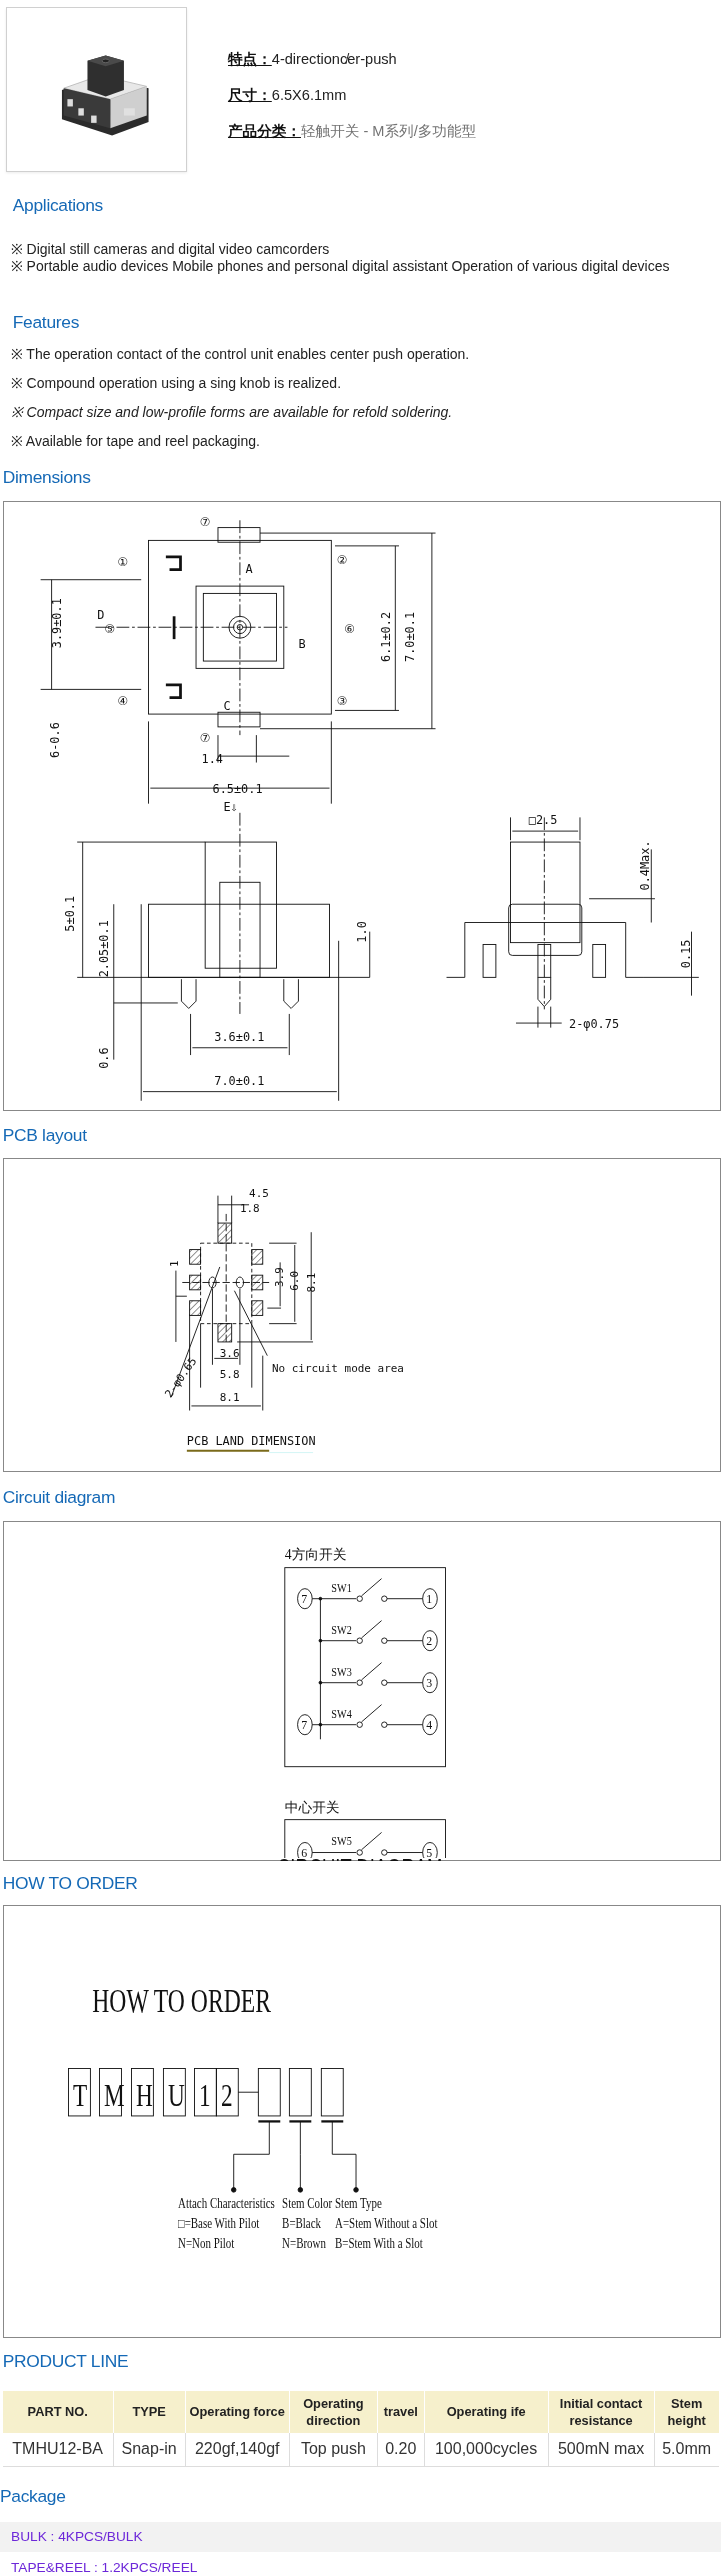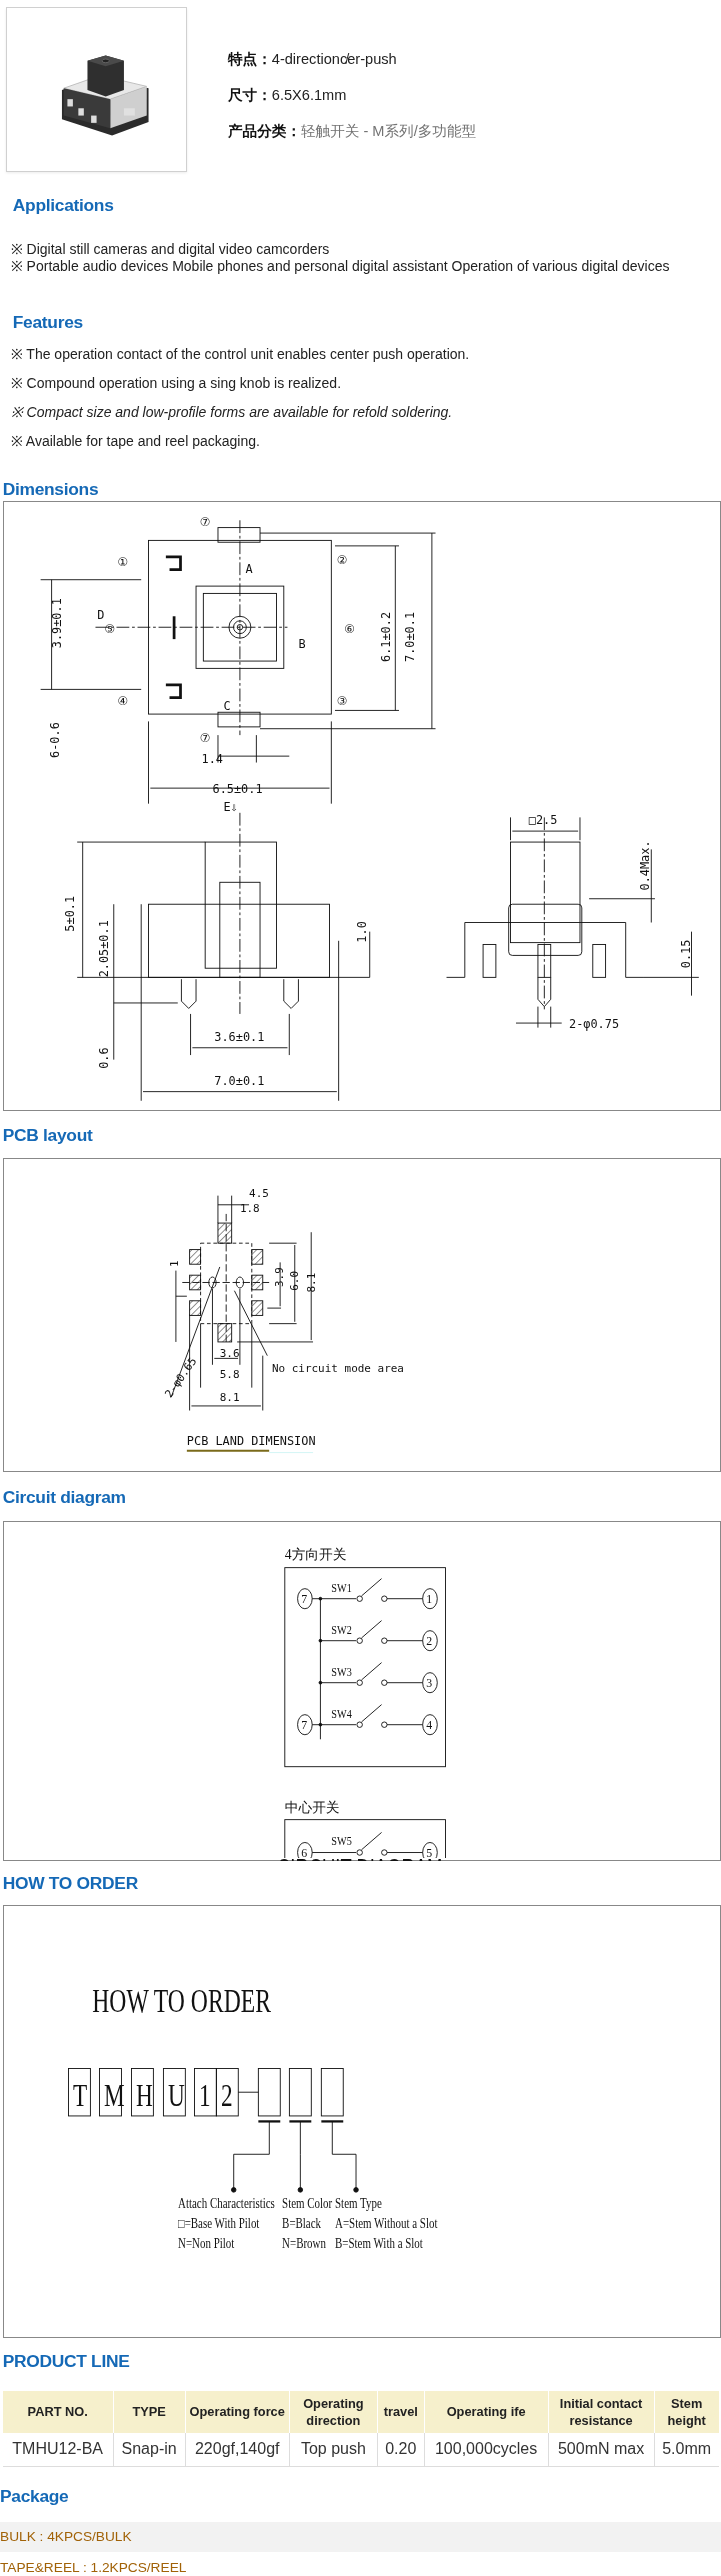--- a/index.html
+++ b/index.html
@@ -1,29 +1,29 @@
 <!DOCTYPE html>
 <html style="font-size:14.6px"><head>
 <meta charset="utf-8">
 <style>
   * { box-sizing: border-box; margin: 0; padding: 0; }
   body { width: 722px; height: 2576px; background: #ffffff; font-family: "Liberation Sans", sans-serif; color: #222; position: relative; overflow: hidden; }
   .abs { position: absolute; }
   .thumb { left: 5.5px; top: 7.3px; width: 181px; height: 165px; border: 0.9px solid #d0d0d0; box-shadow: 0 1.8px 2.7px rgba(0,0,0,0.08); background: #fff; }
   .spec { left: 228px; font-size: 14.6px; color: #222; }
-  .spec b { font-weight: bold; color: #111; }
-  .h { font-family: "Liberation Sans", sans-serif; font-weight: bold; color: #1569b6; font-size: 17.4px; letter-spacing: -0.3px; }
+  .spec b { font-weight: bold; color: #111; text-decoration: underline; }
+  .h { font-family: "Liberation Sans", sans-serif; font-weight: normal; color: #1569b6; font-size: 17.4px; letter-spacing: -0.3px; }
   .li { left: 11px; font-size: 14px; color: #222; white-space: nowrap; }
   .panel { left: 2.7px; width: 718px; border: 1.8px solid #888; background: #fff; }
   .panel svg { position: absolute; left: 0; top: 0; }
   table.pl { position: absolute; left: 2.7px; top: 2391px; width: 716px; border-collapse: collapse; font-size: 12px; }
   table.pl th { background: #f6f0cc; color: #222; font-weight: bold; font-size: 12.8px; line-height: 17.4px; padding: 3.7px 3.7px; text-align: center; border-right: 0.9px solid #fff; }
   table.pl td { padding: 7.3px 4.6px; font-size: 16px; color: #333; text-align: center; border-right: 0.9px solid #ddd; border-bottom: 1.8px solid #ddd; white-space: nowrap; }
   table.pl th:last-child, table.pl td:last-child { border-right: none; }
-  .pkg { left: 0; width: 722px; height: 30px; line-height: 30px; padding-left: 0; font-size: 13.7px; color: #a16207; }
+  .pkg { left: 0; width: 722px; height: 30px; line-height: 30px; padding-left: 11px; font-size: 13.7px; color: #6d28d9; }
 </style>
 </head>
 <body>
 
 <div class="abs thumb">
   <svg width="181" height="165" viewBox="0 0 198 181">
     <polygon points="60,90 100,75 155,88 155,125 115,140 60,122" fill="#2b2b2b"></polygon>
     <polygon points="62,88 102,74 153,86 113,100" fill="#e8e8e8" stroke="#bbb"></polygon>
     <polygon points="113,100 153,86 153,118 113,132" fill="#cfcfcf"></polygon>
     <polygon points="62,88 113,100 113,132 62,118" fill="#3a3a3a"></polygon>
@@ -44,21 +44,21 @@
 <div class="abs h" style="left:12.8px; top:195px;">Applications</div>
 <div class="abs li" style="top:239px;">※ Digital still cameras and digital video camcorders</div>
 <div class="abs li" style="top:256px;">※ Portable audio devices Mobile phones and personal digital assistant Operation of various digital devices</div>
 
 <div class="abs h" style="left:12.8px; top:312px;">Features</div>
 <div class="abs li" style="top:344px;">※ The operation contact of the control unit enables center push operation.</div>
 <div class="abs li" style="top:373px;">※ Compound operation using a sing knob is realized.</div>
 <div class="abs li" style="top:402px;font-style:italic;">※ Compact size and low-profile forms are available for refold soldering.</div>
 <div class="abs li" style="top:431px;">※ Available for tape and reel packaging.</div>
 
-<div class="abs h" style="left:2.7px; top:467px;margin-top:12px;">Dimensions</div>
+<div class="abs h" style="left:2.7px; top:467px;">Dimensions</div>
 <div class="abs panel" style="top:501px; height:610px;">
   <svg width="715" height="607" font-family="'DejaVu Sans Mono', monospace" font-size="13" stroke="#111" fill="none" stroke-width="1" viewBox="0 0 782 664">
 
     <g>
       <rect x="158" y="42" width="200" height="190"></rect>
       <rect x="210" y="92" width="96" height="90"></rect>
       <rect x="218" y="100" width="80" height="74"></rect>
       <circle cx="258" cy="137" r="12"></circle>
         <circle cx="258" cy="137" r="7"></circle>
         <circle cx="258" cy="137" r="3"></circle>

